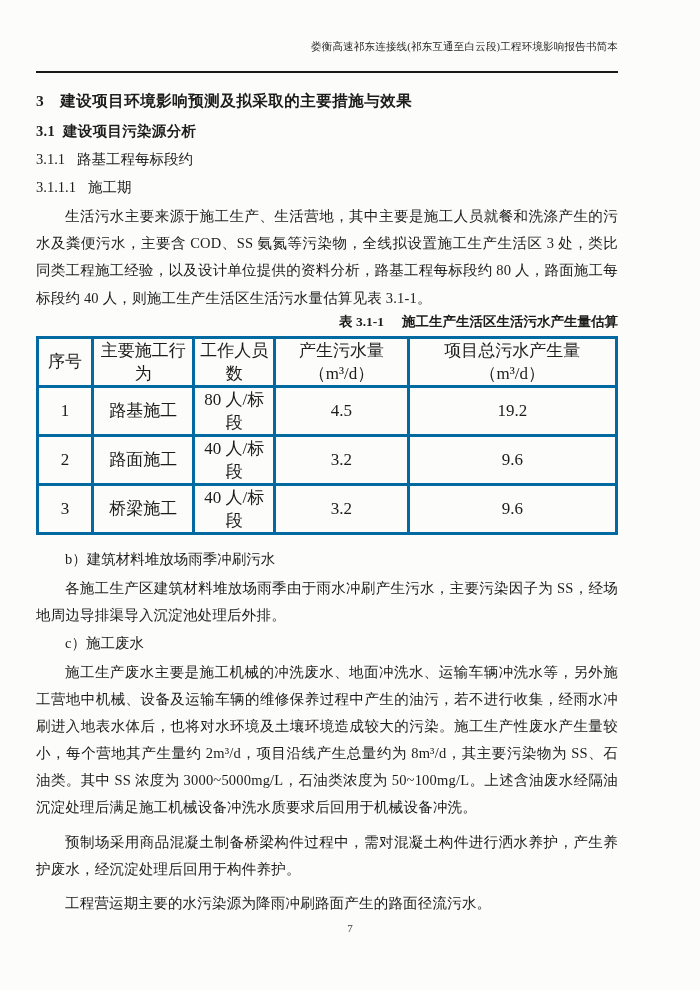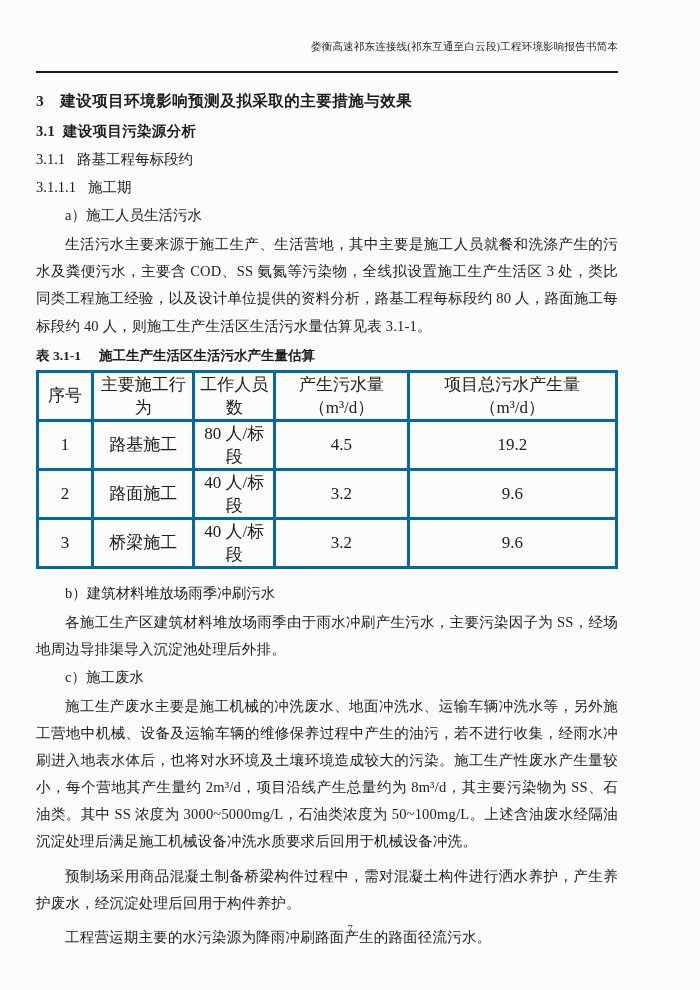--- a/index.html
+++ b/index.html
@@ -68,22 +68,21 @@
     font-size:14.5px;
     line-height:27.2px;
     text-indent:2em;
     text-align:justify;
     letter-spacing:0.2px;
   }
   .para-last7 { line-height:27px; }
   .para-precast { margin-top:8px; }
   
   .table-caption {
-    margin-top:6px;
-    text-align:left;
+    text-align:right;
     font-weight:bold;
     font-size:13.5px;
     line-height:20px;
     font-family:"Liberation Sans","DejaVu Sans",sans-serif;
   }
   .table-caption .cap-label { margin-right:18px; font-family:"Liberation Serif","DejaVu Serif",serif; }
   table.data-table {
     margin-top:4px;
     width:100%;
     border-collapse:collapse;
@@ -128,21 +127,20 @@
   </div>
 
   <div class="h3">
     <span class="num">3.1.1</span><span>路基工程每标段约</span>
   </div>
 
   <div class="h3">
     <span class="num">3.1.1.1</span><span>施工期</span>
   </div>
 
-  <div class="list-item">a）施工人员生活污水</div>
 
   <div class="para">生活污水主要来源于施工生产、生活营地，其中主要是施工人员就餐和洗涤产生的污水及粪便污水，主要含 COD、SS 氨氮等污染物，全线拟设置施工生产生活区 3 处，类比同类工程施工经验，以及设计单位提供的资料分析，路基工程每标段约 80 人，路面施工每标段约 40 人，则施工生产生活区生活污水量估算见表 3.1-1。</div>
 
   <div class="table-caption">
     <span class="cap-label">表 3.1-1</span><span>施工生产生活区生活污水产生量估算</span>
   </div>
 
   <table class="data-table">
     <colgroup>
       <col class="c1">

